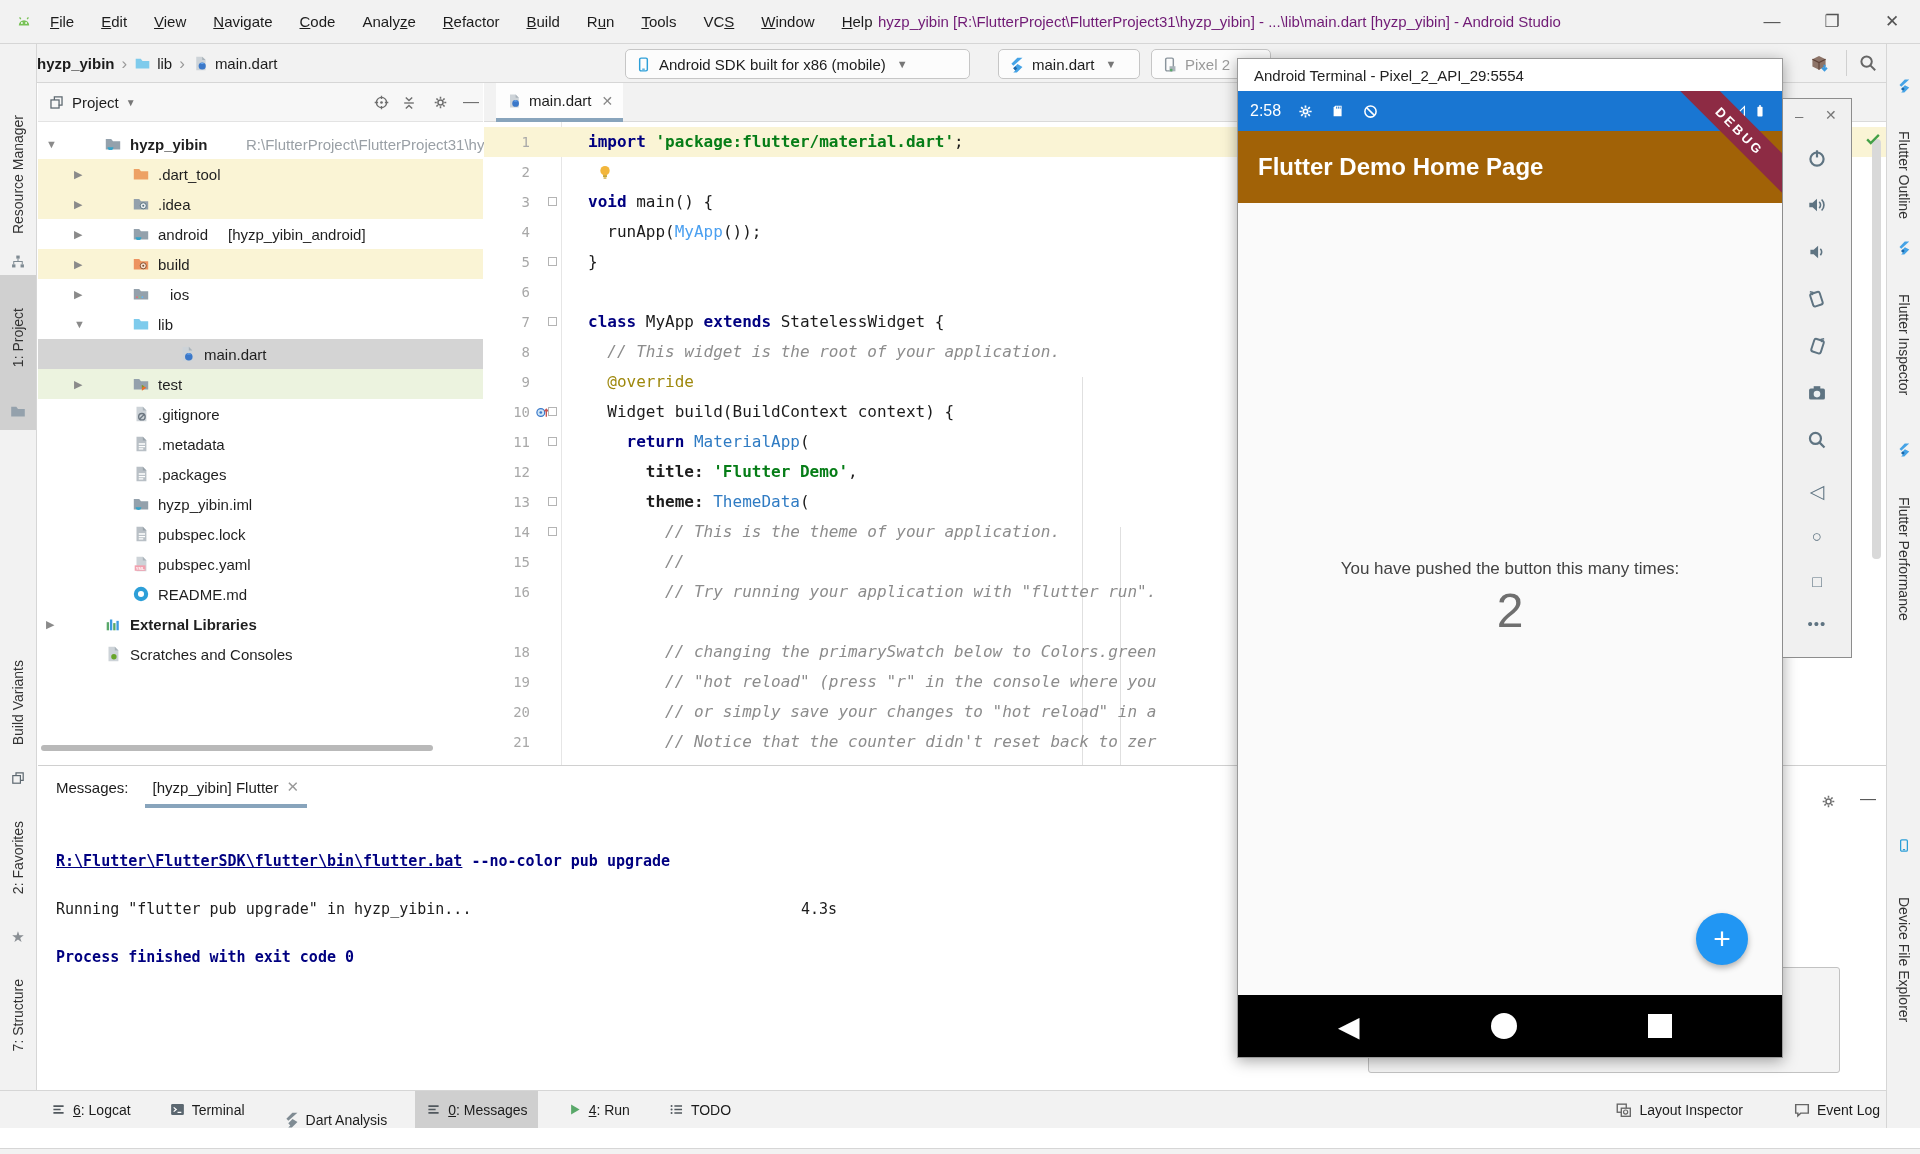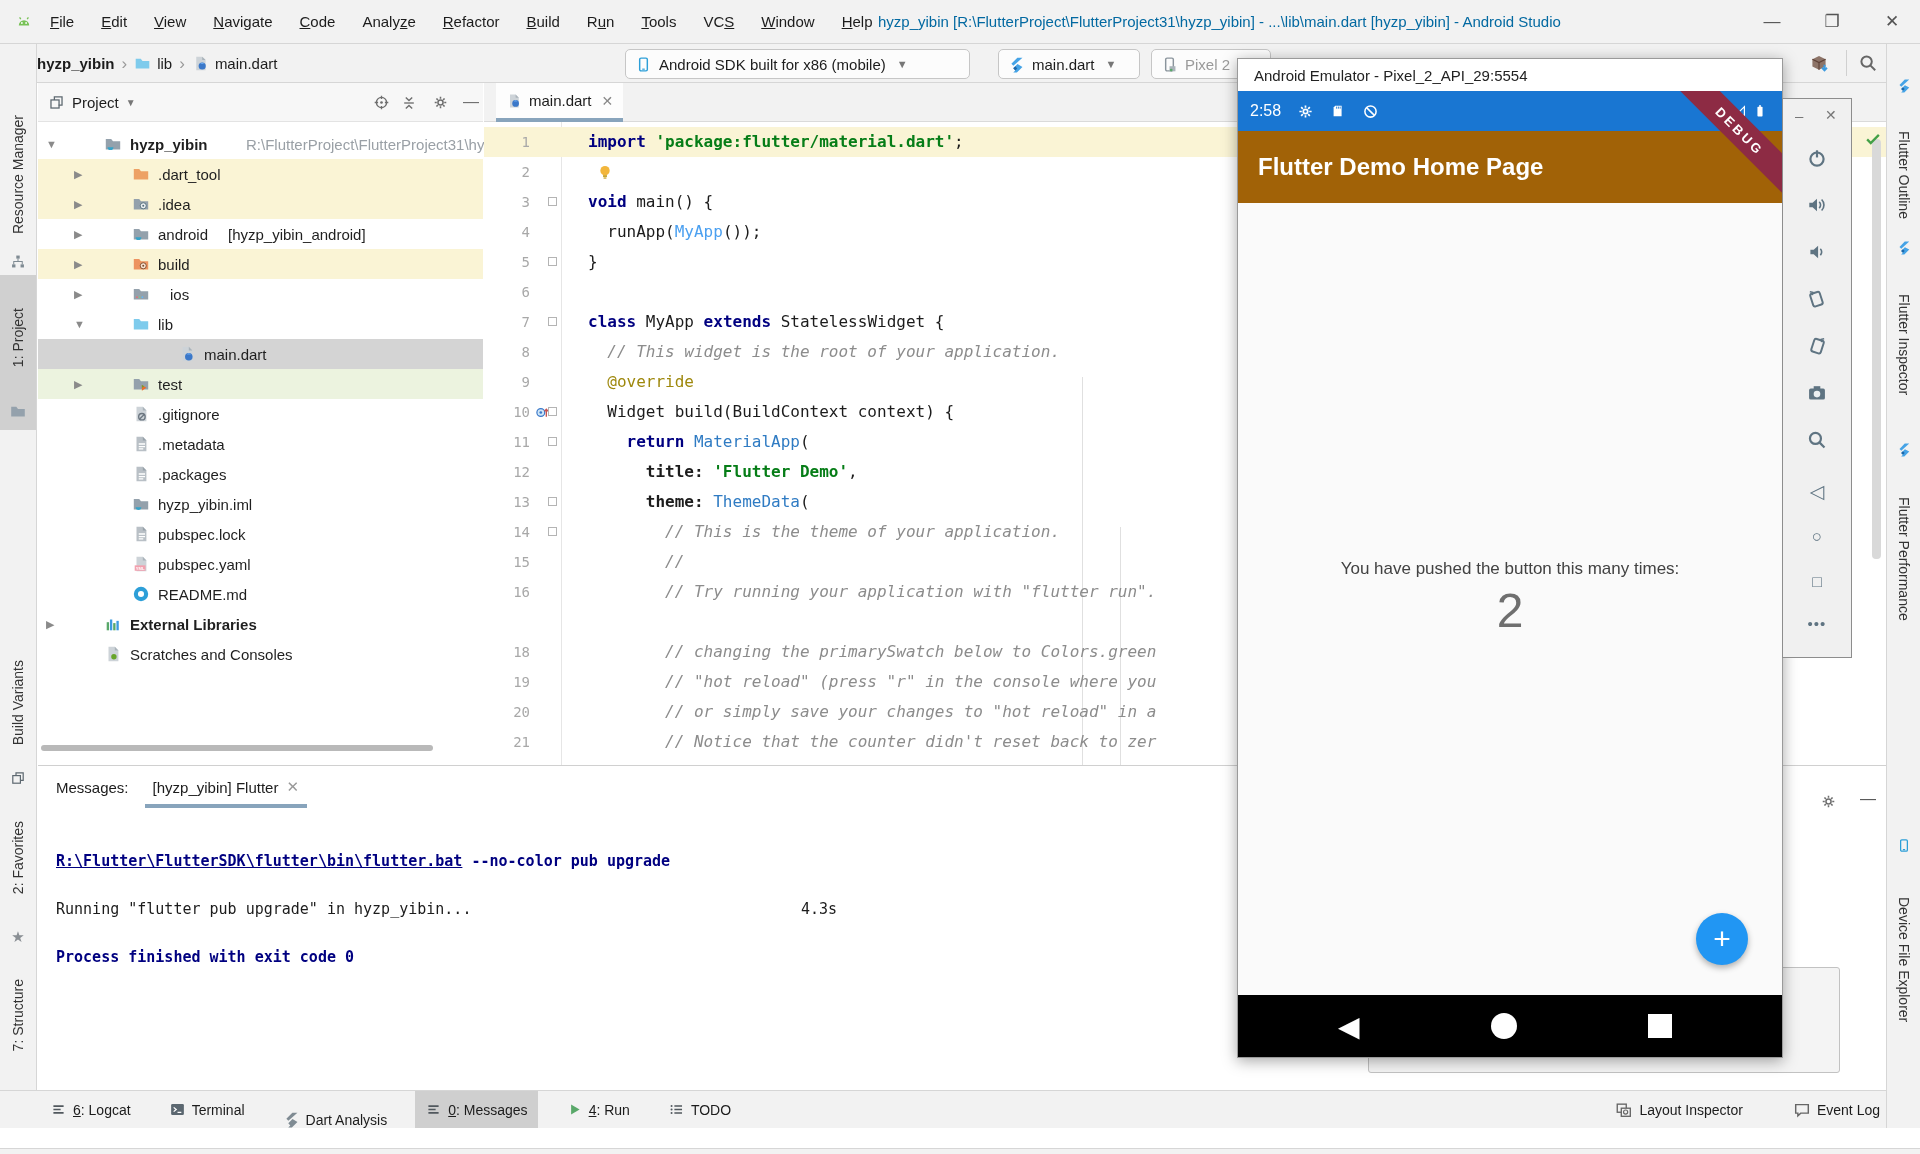--- a/index.html
+++ b/index.html
@@ -6,21 +6,21 @@
   *{box-sizing:border-box;}
   .screen{position:relative;width:1920px;height:1154px;background:#fff;overflow:hidden;
     font-family:"Liberation Sans",sans-serif;color:#1c1c1c;}
   .abs{position:absolute;}
   
   .titlebar{position:absolute;left:0;top:0;width:1920px;height:44px;background:#f2f2f2;
     border-bottom:1px solid #d6d6d6;display:flex;align-items:center;}
   .menu-item{font-size:15px;padding:4px 2px;margin-right:23px;cursor:default;}
   .menu-item .u{text-decoration:underline;}
   .win-title{position:absolute;left:878px;top:0;width:760px;height:44px;line-height:44px;
-    color:#0369a1;font-size:15px;white-space:nowrap;overflow:hidden;text-overflow:ellipsis;}
+    color:#701a75;font-size:15px;white-space:nowrap;overflow:hidden;text-overflow:ellipsis;}
   .win-ctl{position:absolute;top:0;width:56px;height:44px;text-align:center;line-height:44px;
     color:#555;font-size:17px;}
   .toolbar{position:absolute;left:0;top:44px;width:1920px;height:39px;background:#f2f2f2;
     border-bottom:1px solid #d6d6d6;}
   .crumbs{position:absolute;left:14px;top:0;height:39px;display:flex;align-items:center;font-size:15px;}
   .crumb-sep{color:#9a9a9a;margin:0 7px;font-size:17px;}
   .tb-combo{position:absolute;top:5px;height:30px;border:1px solid #c6c6c6;border-radius:5px;
     background:#fcfcfc;display:flex;align-items:center;padding:0 9px;font-size:15px;gap:7px;}
   .tb-combo .arr{color:#777;font-size:11px;margin-left:4px;}
   
@@ -778,21 +778,21 @@
             <path d="M8.5 15.5h3" stroke="#2d9fd8" stroke-width="1.4"></path>
           </svg>
         </span></div>
       <div class="vlab vlab-r" style="top: 816px; height: 200px;">
         <span>Device File Explorer</span>
       </div>
     </div>
   <div class="bg-panel"></div>
   <div class="emu" id="emu">
       <div class="emu-titlebar">
-        <span>Android Emulator - Pixel_2_API_29:5554</span>
+        <span>Android Terminal - Pixel_2_API_29:5554</span>
       </div>
       <div class="emu-phone">
         <div class="emu-status">
           <span>2:58</span>
           <span class="icon">
             <svg width="17" height="17" viewBox="0 0 20 20">
               <circle cx="10" cy="10" r="2.6" fill="none" stroke="#fff" stroke-width="2"></circle>
               <path d="M10 2.8v2.8M10 14.4v2.8M2.8 10h2.8M14.4 10h2.8M4.9 4.9l2 2M13.1 13.1l2 2M15.1 4.9l-2 2M6.9 13.1l-2 2" stroke="#fff" stroke-width="2"></path>
             </svg>
           </span>

